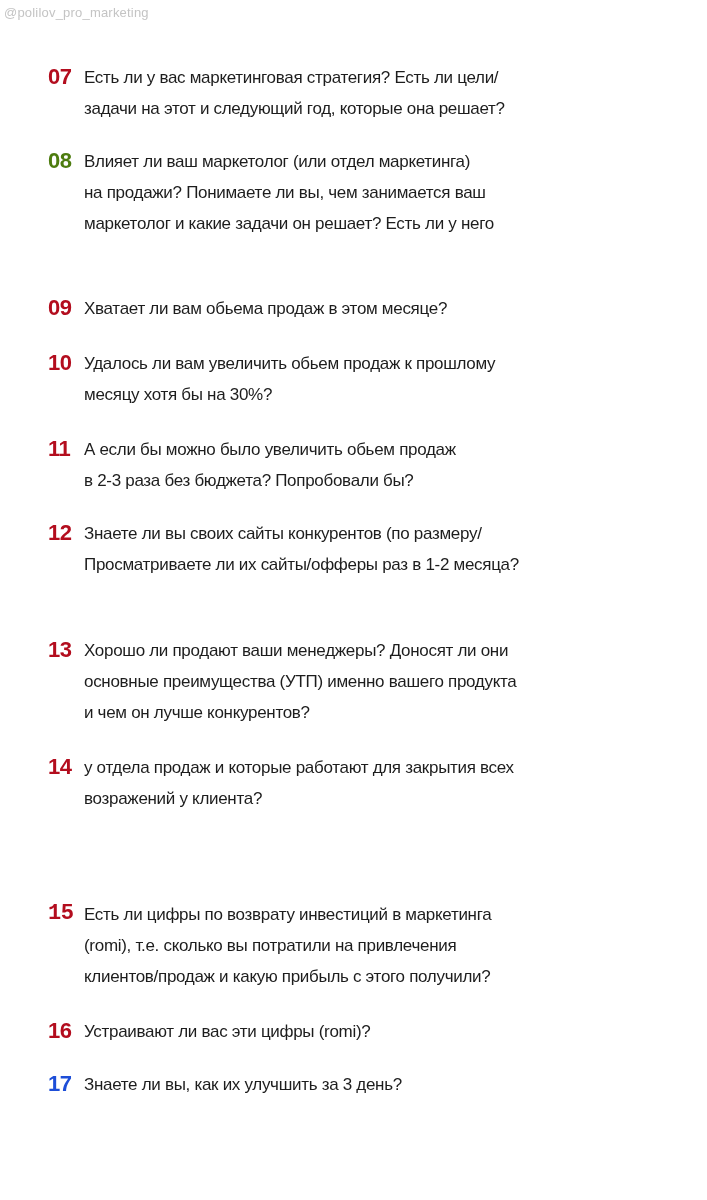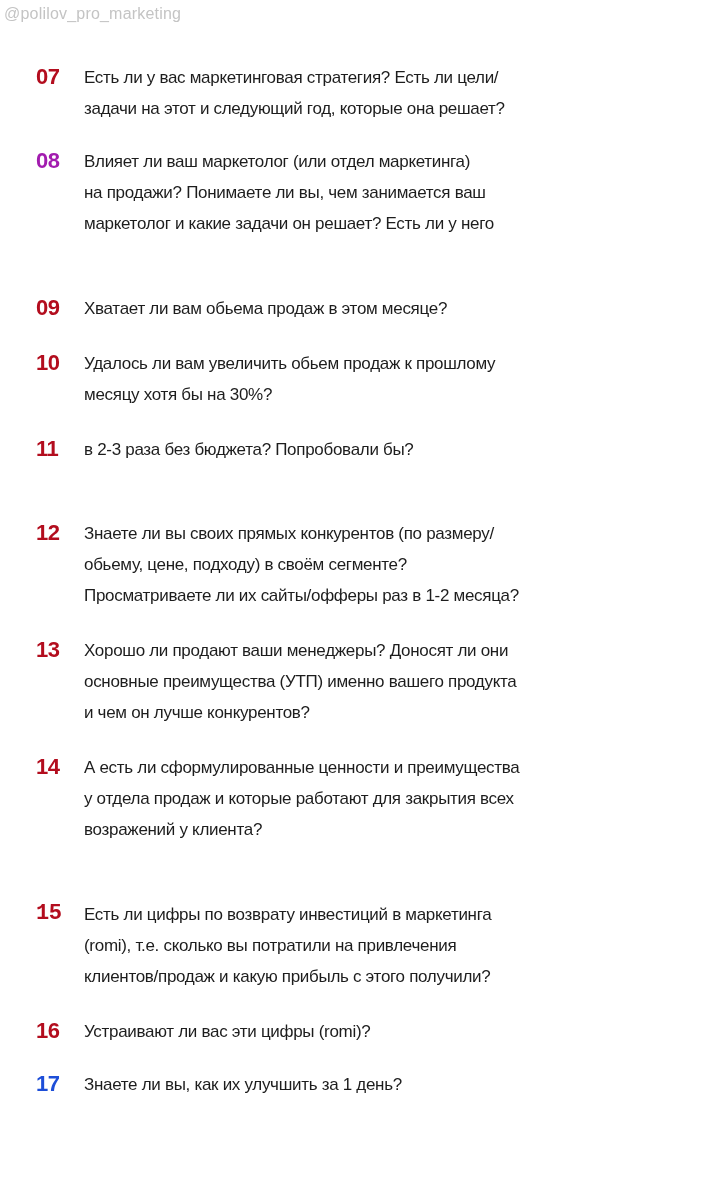--- a/index.html
+++ b/index.html
@@ -3,25 +3,25 @@
   <meta charset="utf-8">
   <style>
     html, body { margin: 0; padding: 0; }
     body {
       width: 707px; height: 1200px; background: #ffffff;
       font-family: "Liberation Sans", sans-serif; color: #1a1a1a;
       position: relative; overflow: hidden;
     }
     .watermark {
       position: absolute; left: 4px; top: 5px;
-      font-size: 16px; color: #c4c4c4; letter-spacing: 0.2px;
+      font-size: 13px; color: #c4c4c4; letter-spacing: 0.2px;
     }
     .item { position: absolute; left: 36px; width: 650px; }
     .num {
-      position: absolute; left: 0; top: 0;
+      position: absolute; left: 12px; top: 0;
       font-size: 22px; font-weight: bold; color: #b30d1e;
       line-height: 30px; letter-spacing: -0.5px;
     }
     .text {
       position: absolute; left: 48px; top: 0; width: 600px;
       font-size: 17px; line-height: 31px; color: #1d1d1d;
       letter-spacing: -0.3px;
     }
     .line { display: block; white-space: nowrap; }
   </style>
@@ -32,21 +32,21 @@
 
 <div id="list">
     <div class="item" style="top: 62px;">
       <span class="num" style="color: rgb(179, 13, 30);">07</span>
       <div class="text">
         <span class="line">Есть ли у вас маркетинговая стратегия? Есть ли цели/</span>
         <span class="line">задачи на этот и следующий год, которые она решает?</span>
       </div>
     </div>
     <div class="item" style="top: 146px;">
-      <span class="num" style="color: #a21caf;">08</span>
+      <span class="num" style="color: #4d7c0f;">08</span>
       <div class="text">
         <span class="line">Влияет ли ваш маркетолог (или отдел маркетинга)</span>
         <span class="line">на продажи? Понимаете ли вы, чем занимается ваш</span>
         <span class="line">маркетолог и какие задачи он решает? Есть ли у него</span>
       </div>
     </div>
     <div class="item" style="top: 293px;">
       <span class="num" style="color: rgb(179, 13, 30);">09</span>
       <div class="text">
         <span class="line">Хватает ли вам обьема продаж в этом месяце?</span>
@@ -55,43 +55,42 @@
     <div class="item" style="top: 348px;">
       <span class="num" style="color: rgb(179, 13, 30);">10</span>
       <div class="text">
         <span class="line">Удалось ли вам увеличить обьем продаж к прошлому</span>
         <span class="line">месяцу хотя бы на 30%?</span>
       </div>
     </div>
     <div class="item" style="top: 434px;">
       <span class="num" style="color: rgb(179, 13, 30);">11</span>
       <div class="text">
+        <span class="line">А если бы можно было увеличить обьем продаж</span>
         <span class="line">в 2-3 раза без бюджета? Попробовали бы?</span>
       </div>
     </div>
     <div class="item" style="top: 518px;">
       <span class="num" style="color: rgb(179, 13, 30);">12</span>
       <div class="text">
-        <span class="line">Знаете ли вы своих прямых конкурентов (по размеру/</span>
-        <span class="line">обьему, цене, подходу) в своём сегменте?</span>
+        <span class="line">Знаете ли вы своих сайты конкурентов (по размеру/</span>
         <span class="line">Просматриваете ли их сайты/офферы раз в 1-2 месяца?</span>
       </div>
     </div>
     <div class="item" style="top: 635px;">
       <span class="num" style="color: rgb(179, 13, 30);">13</span>
       <div class="text">
         <span class="line">Хорошо ли продают ваши менеджеры? Доносят ли они</span>
         <span class="line">основные преимущества (УТП) именно вашего продукта</span>
         <span class="line">и чем он лучше конкурентов?</span>
       </div>
     </div>
     <div class="item" style="top: 752px;">
       <span class="num" style="color: rgb(179, 13, 30);">14</span>
       <div class="text">
-        <span class="line">А есть ли сформулированные ценности и преимущества</span>
         <span class="line">у отдела продаж и которые работают для закрытия всех</span>
         <span class="line">возражений у клиента?</span>
       </div>
     </div>
     <div class="item" style="top: 899px;">
       <span class="num" style="color: rgb(179, 13, 30); font-family: Liberation Mono, monospace;">15</span>
       <div class="text">
         <span class="line">Есть ли цифры по возврату инвестиций в маркетинга</span>
         <span class="line">(romi), т.е. сколько вы потратили на привлечения</span>
         <span class="line">клиентов/продаж и какую прибыль с этого получили?</span>
@@ -99,16 +98,16 @@
     </div>
     <div class="item" style="top: 1016px;">
       <span class="num" style="color: rgb(179, 13, 30);">16</span>
       <div class="text">
         <span class="line">Устраивают ли вас эти цифры (romi)?</span>
       </div>
     </div>
     <div class="item" style="top: 1069px;">
       <span class="num" style="color: #1d4ed8;">17</span>
       <div class="text">
-        <span class="line">Знаете ли вы, как их улучшить за 1 день?</span>
+        <span class="line">Знаете ли вы, как их улучшить за 3 день?</span>
       </div>
     </div>
   </div>
 
 </body></html>

